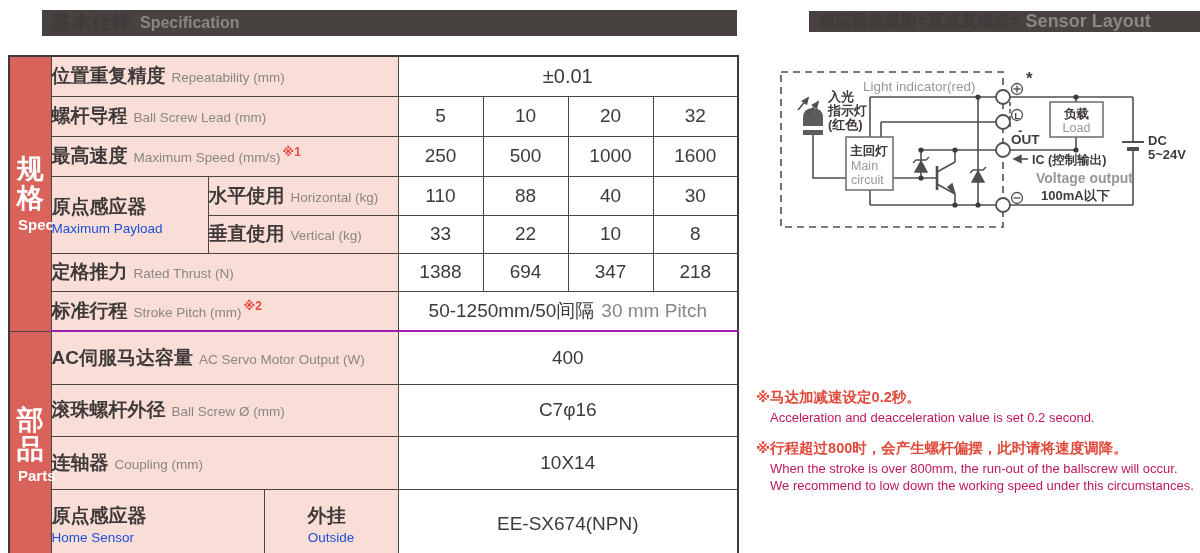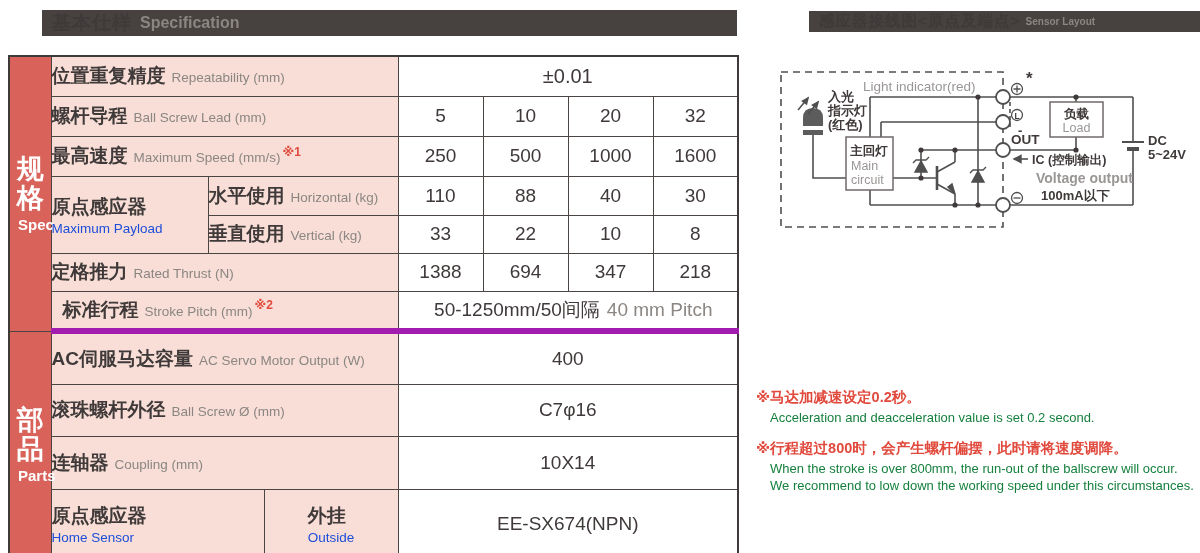--- a/index.html
+++ b/index.html
@@ -13,46 +13,46 @@
              padding-left:10px;white-space:nowrap;overflow:hidden;}
   .hbar .zh{font-weight:bold;letter-spacing:1px;}
   .hbar .en{font-weight:bold;margin-left:8px;}
   #hdr-left{left:8px;top:8px;width:729px;height:30px;}
   #hdr-left .sq{width:32px;margin-right:2px;}
   #hdr-left .zh{font-size:19px;}
   #hdr-left .en{font-size:16px;}
   #hdr-right{left:778px;top:8px;width:422px;height:27px;}
   #hdr-right .sq{width:29px;margin-right:2px;}
   #hdr-right .zh{font-size:15.5px;}
-  #hdr-right .en{font-size:10px;margin-left:5px;}
+  #hdr-right .en{font-size:18px;margin-left:5px;}
 
   
   table.spec{position:absolute;left:8px;top:55px;width:729px;border-collapse:collapse;
              table-layout:fixed;border:2px solid #3f3a3a;}
   table.spec td,table.spec th{border:1px solid #4a4443;padding:0;vertical-align:middle;}
   th.section{background:#d9635a;color:#ffffff;text-align:center;border-right:2px solid #ffffff;}
   th.section .ch{font-size:27px;font-weight:bold;line-height:1.08;}
   th.section .sen{font-size:15px;font-weight:bold;margin-top:3px;padding-left:8px;}
   td.label{background:#f8ded7;text-align:left;padding-left:13px;margin-left:48px;}
   .zh{font-size:19px;font-weight:600;color:#3f3a39;}
   .en{font-size:13.5px;color:#8b8682;margin-left:6px;}
   .en2{font-size:13.5px;color:#1d4ed8;display:block;margin-top:1px;}
   sup.note{color:#e0493c;font-size:12px;font-weight:bold;vertical-align:super;margin-left:2px;}
   td.val{background:#ffffff;text-align:center;font-size:19px;color:#3f3a39;}
   td.val .big{font-size:20px;}
   td.val .gray{color:#8b8682;margin-left:7px;}
-  tr.secend td{border-bottom:6px solid #a21caf;padding-left:11px;}
+  tr.secend td{border-bottom:2px solid #a21caf;}
   .ctr{display:inline-block;text-align:left;}
   td.mount{background:#f8ded7;text-align:center;}
 
   
   #diagram{position:absolute;left:770px;top:58px;}
   .notes{position:absolute;left:756px;top:388px;width:444px;}
   .note-zh{color:#e0493c;font-weight:bold;font-size:14.5px;line-height:1.25;}
-  .note-en{color:#15803d;font-size:13px;line-height:1.35;margin-left:14px;margin-top:3px;}
+  .note-en{color:#be185d;font-size:13px;line-height:1.35;margin-left:14px;margin-top:3px;}
   .note-gap{height:12px;}
 
   svg text{font-family:"Liberation Sans","DejaVu Sans",sans-serif;}
   .dk{fill:#3f3a39;} .gy{fill:#9a9695;}
 </style>
 </head>
 <body>
 
 <div class="stage">
 
@@ -144,21 +144,21 @@
       <td class="val">1388</td>
       <td class="val">694</td>
       <td class="val">347</td>
       <td class="val">218</td>
     </tr>
     <tr style="height:40px" class="secend">
       <td class="label" colspan="3">
         <span class="zh">标准行程</span><span class="en">Stroke Pitch (mm)</span><sup class="note">※2</sup>
       </td>
       <td class="val" colspan="4">
-        <span>50-1250mm/50间隔</span><span class="gray">40 mm Pitch</span>
+        <span>50-1250mm/50间隔</span><span class="gray">30 mm Pitch</span>
       </td>
     </tr>
     <tr style="height:53px">
       <th class="section" rowspan="4">
         <div class="ch">部</div>
         <div class="ch">品</div>
         <div class="sen">Parts</div>
       </th>
       <td class="label" colspan="3">
         <span class="zh">AC伺服马达容量</span><span class="en">AC Servo Motor Output (W)</span>

